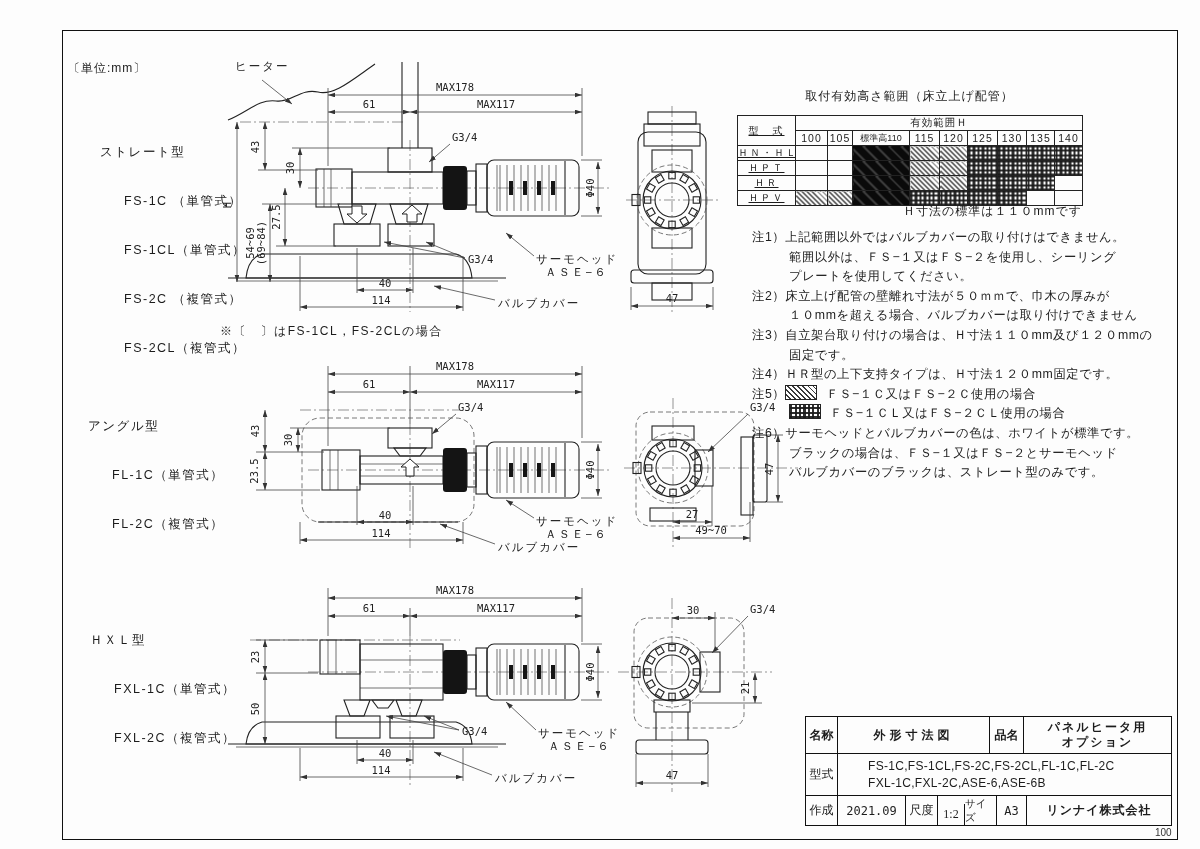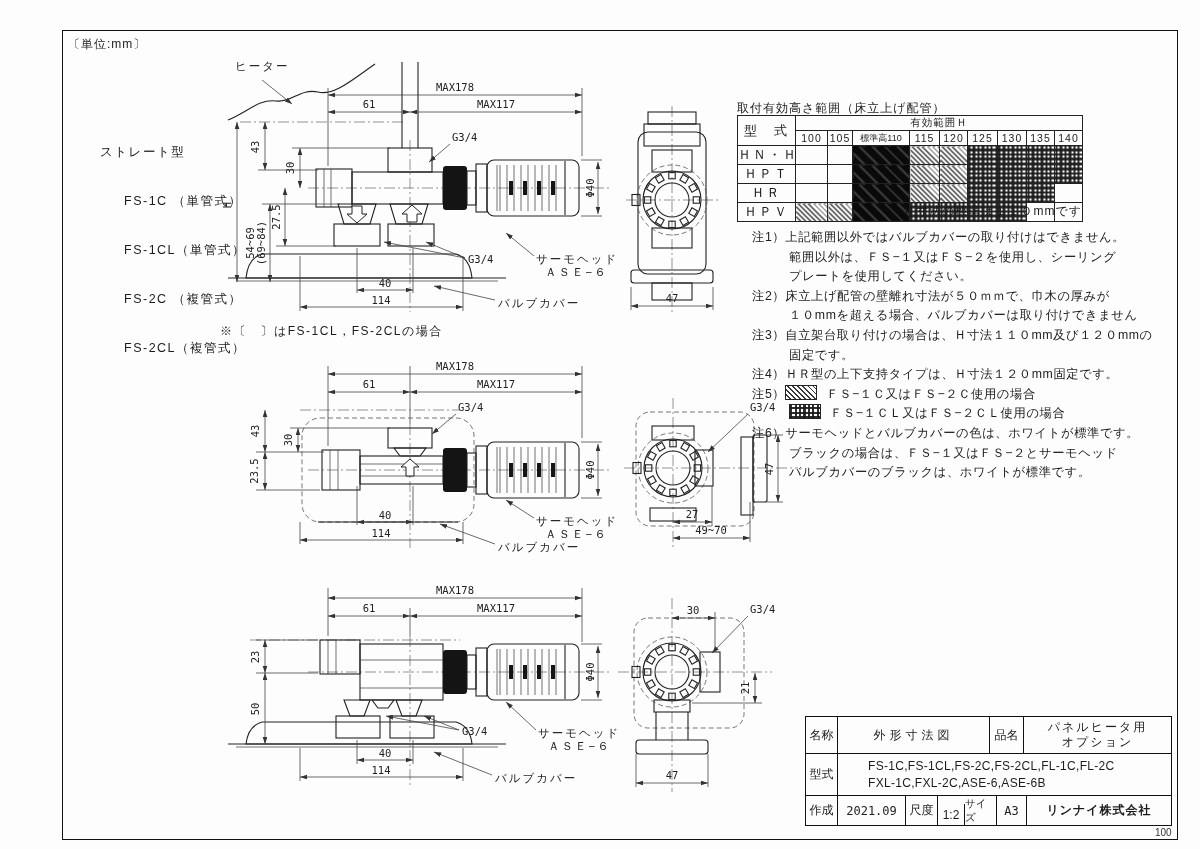--- a/index.html
+++ b/index.html
@@ -18,21 +18,21 @@
   .wht{fill:#fff;stroke:#222;stroke-width:1;}
   text.d{font:10.5px "DejaVu Sans Mono",monospace;fill:#222;}
   text.j{font:11.5px "Liberation Sans",sans-serif;fill:#222;letter-spacing:2px;}
   
   .typeblock{font-size:12.5px;letter-spacing:1.5px;line-height:21px;}
   .typeblock .models{padding-left:24px;margin-top:28px;}
   
   #htable{left:737px;top:115px;width:345px;border-collapse:collapse;table-layout:fixed;}
   #htable td{border:1px solid #222;padding:0;text-align:center;vertical-align:middle;
              font-size:10.5px;letter-spacing:1px;overflow:hidden;white-space:nowrap;}
-  #htable .mdl{font-size:13px;letter-spacing:2px;}
+  #htable .mdl{font-size:10px;letter-spacing:2px;text-decoration:underline;}
   #htable .std{font-size:9px;letter-spacing:0;}
   .black{background:repeating-linear-gradient(45deg,#0a0a0a 0 7px,#3d3d3d 7px 9px);}
   .hatch{background:repeating-linear-gradient(45deg,#fff 0 2.5px,#3a3a3a 2.5px 3.6px);}
   .checker{background:repeating-linear-gradient(90deg,rgba(25,25,25,.9) 0 2px,transparent 2px 4.5px),
                       repeating-linear-gradient(0deg,rgba(25,25,25,.9) 0 2px,transparent 2px 4.5px);}
   .tbl-title{font-size:12px;letter-spacing:1px;}
   .tbl-foot{font-size:12px;letter-spacing:1px;}
   
   #notes{left:752px;top:228px;width:426px;font-size:12.3px;line-height:19.6px;letter-spacing:.6px;}
   #notes .cont{padding-left:37px;}
@@ -42,21 +42,21 @@
           display:flex;flex-direction:column;background:#fdfdfd;}
   #tblock .r{display:flex;border-bottom:1.4px solid #111;}
   #tblock .r:last-child{border-bottom:none;}
   #tblock .c{border-right:1.4px solid #111;display:flex;align-items:center;justify-content:center;
              box-sizing:border-box;font-size:12px;}
   #tblock .c:last-child{border-right:none;}
   .company{font-size:20px;font-weight:bold;letter-spacing:1px;}
   .modelline{font-size:13.5px;line-height:17px;letter-spacing:.3px;}
   .itemname{font-size:12.5px;line-height:15px;text-align:center;letter-spacing:2px;}
   .pgnum{font-size:10px;color:#333;}
-  .unit{font-size:12px;letter-spacing:1px;}
+  .unit{font-size:12px;letter-spacing:1px;margin-top:24px;}
   .bracketnote{font-size:12px;letter-spacing:1.5px;}
 </style>
 </head>
 <body>
 
 <div id="sheet">
 <div id="frame"></div>
 
 <svg width="1200" height="849" viewBox="0 0 1200 849">
   <defs>
@@ -362,23 +362,33 @@
 
 <div class="ov typeblock" style="left:100px;top:142px;">
   <div>ストレート型</div>
   <div class="models">FS-1C （単管式）</div>
   <div class="models">FS-1CL（単管式）</div>
   <div class="models">FS-2C （複管式）</div>
   <div class="models">FS-2CL（複管式）</div>
 </div>
 <div class="ov bracketnote" style="left:220px;top:323px;">※〔　〕はFS-1CL，FS-2CLの場合</div>
 
-
-
-<div class="ov tbl-title" style="left:737px;top:100px;width:345px;">取付有効高さ範囲（床立上げ配管）</div>
+<div class="ov typeblock" style="left:88px;top:416px;">
+  <div>アングル型</div>
+  <div class="models">FL-1C（単管式）</div>
+  <div class="models">FL-2C（複管式）</div>
+</div>
+
+<div class="ov typeblock" style="left:90px;top:630px;">
+  <div>ＨＸＬ型</div>
+  <div class="models">FXL-1C（単管式）</div>
+  <div class="models">FXL-2C（複管式）</div>
+</div>
+
+<div class="ov tbl-title" style="left:737px;top:88px;width:345px;text-align:center;">取付有効高さ範囲（床立上げ配管）</div>
 <table class="ov" id="htable">
   <colgroup>
         <col style="width:58px">
         <col style="width:32px">
         <col style="width:25px">
         <col style="width:57px">
   <col style="width:30px">
         <col style="width:28px">
         <col style="width:30px">
         <col style="width:29px">
@@ -459,45 +469,45 @@
   <div class="cont">プレートを使用してください。</div>
   <div><span>注2）</span><span>床立上げ配管の壁離れ寸法が５０ｍｍで、巾木の厚みが</span></div>
   <div class="cont">１０mmを超える場合、バルブカバーは取り付けできません</div>
   <div><span>注3）</span><span>自立架台取り付けの場合は、Ｈ寸法１１０mm及び１２０mmの</span></div>
   <div class="cont">固定です。</div>
   <div><span>注4）</span><span>ＨＲ型の上下支持タイプは、Ｈ寸法１２０mm固定です。</span></div>
   <div><span>注5）</span><span class="swatch hatch"></span><span>ＦＳ−１Ｃ又はＦＳ−２Ｃ使用の場合</span></div>
   <div class="cont"><span class="swatch checker"></span><span>ＦＳ−１ＣＬ又はＦＳ−２ＣＬ使用の場合</span></div>
   <div><span>注6）</span><span>サーモヘッドとバルブカバーの色は、ホワイトが標準です。</span></div>
   <div class="cont">ブラックの場合は、ＦＳ−１又はＦＳ−２とサーモヘッド</div>
-  <div class="cont">バルブカバーのブラックは、ホワイトが標準です。</div>
+  <div class="cont">バルブカバーのブラックは、ストレート型のみです。</div>
 </div>
 
 <div class="ov" id="tblock">
-  <div class="r" style="height:36px;">
+  <div class="r" style="height:36px;font-weight:bold;">
     <div class="c" style="width:32px;">名称</div>
     <div class="c" style="width:152px;letter-spacing:4px;">外形寸法図</div>
     <div class="c" style="width:34px;">品名</div>
     <div class="c itemname" style="flex:1;flex-direction:column;">
       <div>パネルヒータ用</div>
       <div>オプション</div>
     </div>
   </div>
   <div class="r" style="height:41px;gap:8px;">
     <div class="c" style="width:32px;">型式</div>
     <div class="c modelline" style="flex:1;flex-direction:column;align-items:flex-start;padding-left:22px;">
       <div>FS-1C,FS-1CL,FS-2C,FS-2CL,FL-1C,FL-2C</div>
       <div>FXL-1C,FXL-2C,ASE-6,ASE-6B</div>
     </div>
   </div>
   <div class="r" style="height:33px;flex:1;">
     <div class="c" style="width:32px;">作成</div>
     <div class="c" style="width:68px;font-family:'DejaVu Sans Mono',monospace;">2021.09</div>
     <div class="c" style="width:32px;">尺度</div>
-    <div class="c" style="width:27px;font-family:Liberation Sans, sans-serif;margin-top:8px;">1:2</div>
+    <div class="c" style="width:27px;font-family:Liberation Serif, serif;margin-top:8px;">1:2</div>
     <div class="c" style="width:32px;font-size:10.5px;">サイズ</div>
     <div class="c" style="width:30px;font-family:'DejaVu Sans Mono',monospace;">A3</div>
     <div class="c company" style="flex:1;text-align:center;">リンナイ株式会社</div>
   </div>
 </div>
 <div class="ov pgnum" style="left:1155px;top:827px;">100</div>
 
 </div>
 
 </body></html>

